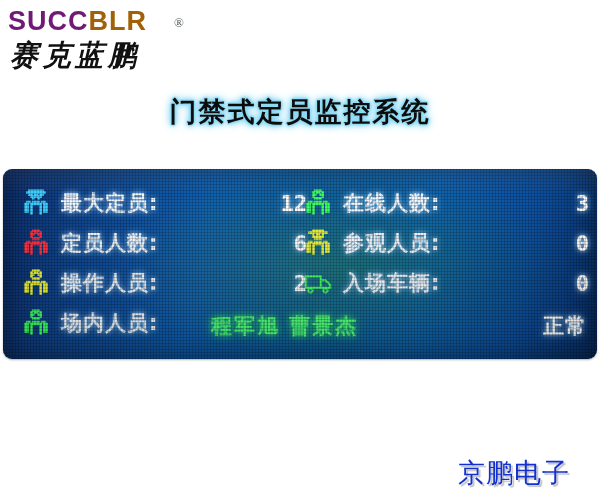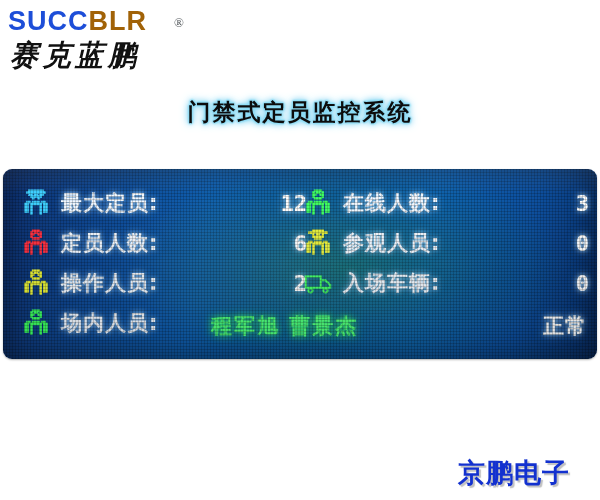--- a/index.html
+++ b/index.html
@@ -26,21 +26,21 @@
   #logo-wordmark {
     position: relative;
     height: 30px;
     letter-spacing: 1px;
     font-weight: bold;
     font-size: 27px;
     line-height: 30px;
     font-family: "Liberation Sans", sans-serif;
     white-space: nowrap;
   }
-  #logo-wordmark .part-red  { color: #1d4ed8; }
+  #logo-wordmark .part-red  { color: #701a75; }
   #logo-wordmark .part-blue { color: #a16207; }
   #logo-reg {
     position: absolute;
     left: 166px;
     top: 9px;
     font-size: 13px;
     color: #555a5e;
     font-family: "Liberation Serif", serif;
   }
   #logo-cn {
@@ -59,21 +59,21 @@
     transform-origin: left top;
   }
 
   
   #page-title {
     position: absolute;
     left: 0;
     top: 92px;
     width: 600px;
     text-align: center;
-    font-size: 23px;
+    font-size: 27px;
     line-height: 40px;
     font-weight: bold;
     letter-spacing: 2px;
     color: #0c0c0c;
     font-family: "DejaVu Sans", sans-serif;
     white-space: nowrap;
     text-shadow:
        0 0 2px #8fdcf5,
        1px 0 2px #8fdcf5,
       -1px 0 2px #8fdcf5,
@@ -190,21 +190,21 @@
     white-space: nowrap;
   }
 
   
   #footer-brand {
     position: absolute;
     left: 458px;
     top: 455px;
     font-family: "DejaVu Sans", sans-serif;
     font-size: 27px;
-    font-weight: bold;
+    font-weight: normal;
     letter-spacing: 1px;
     color: #1331cf;
     text-shadow: 2px 2px 1px rgba(140,140,140,0.55);
     white-space: nowrap;
   }
 </style>
 </head>
 <body>
 
 <div id="brand-logo">

